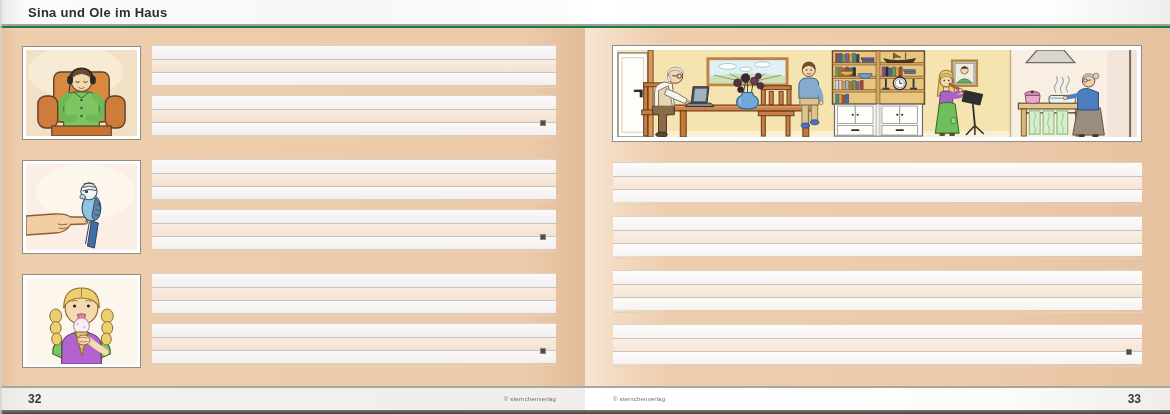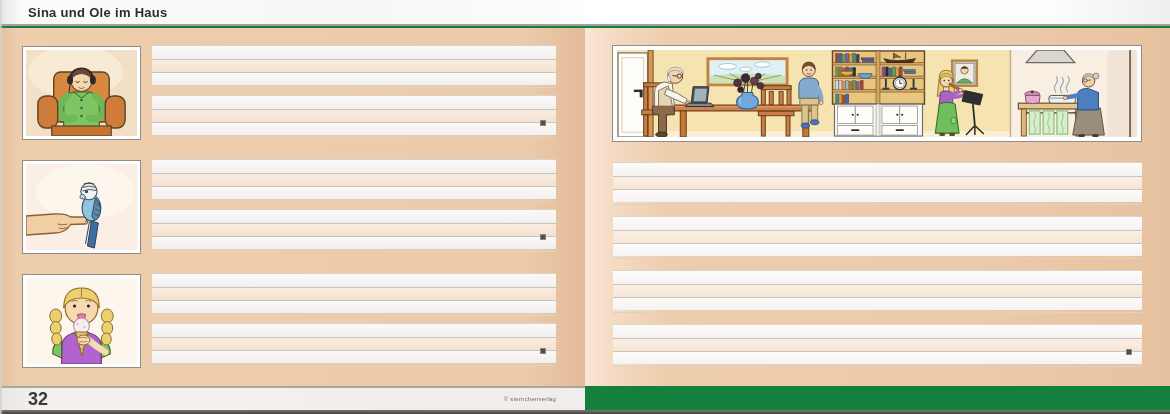--- a/index.html
+++ b/index.html
@@ -37,21 +37,21 @@
   .band-mid { background:linear-gradient(180deg,#f9ecdf,#f4e2d2); }
   .page-right .band-white { background:linear-gradient(180deg,#fdfcfb,#f4f3f2); }
   .page-right .band-mid { background:linear-gradient(180deg,#fbeee2,#f6e6d6); }
   .marker { position:absolute; right:11px; top:25px; width:4px; height:4px; background:#4f4c49; outline:1px solid #8a8680; }
 
   
   .pg-footer { position:absolute; left:0; bottom:4px; width:100%; height:24px;
     border-top:2px solid #aaa7a3; display:flex; align-items:center; }
   .page-left .pg-footer { background:linear-gradient(90deg,#e9e8e6 0,#f2f1ef 6%,#efeeec 100%); }
   .page-right .pg-footer { background:linear-gradient(90deg,#ffffff 0,#fcfcfb 70%,#efeeec 100%); }
-  .page-num { font-size:18px; font-weight:700; color:#383838; }
+  .page-num { font-size:12px; font-weight:700; color:#383838; }
   .page-left .page-num { margin-left:28px; }
   .page-right .page-num { position:absolute; right:29px; }
   .copyright { font-size:6px; color:#6b6b6b; letter-spacing:.2px; }
   .page-left .copyright { position:absolute; right:29px; }
   .page-right .copyright { margin-left:28px; }
 
   .bottom-edge { position:absolute; left:0; bottom:0; width:100%; height:4px;
     background:linear-gradient(180deg,#7c7773,#45413d); }
   .left-edge { position:absolute; left:0; top:0; width:3px; height:414px;
     background:linear-gradient(90deg,#d4d2d0,rgba(212,210,208,0)); }
@@ -470,17 +470,21 @@
           <div class="band band-white"></div>
       </div>
       <div class="line-unit" style="top:296px">
         <div class="band band-white"></div>
           <div class="band band-mid"></div>
           <div class="band band-white"></div>
         <span class="marker"></span>
       </div>
     </div>
 
+    <div class="pg-footer">
+      <span class="copyright">© sternchenverlag</span>
+      <span class="page-num">33</span>
+    </div>
   </section>
 
   <div class="bottom-edge"></div>
   <div class="left-edge"></div>
 </div>
 
 </body></html>

